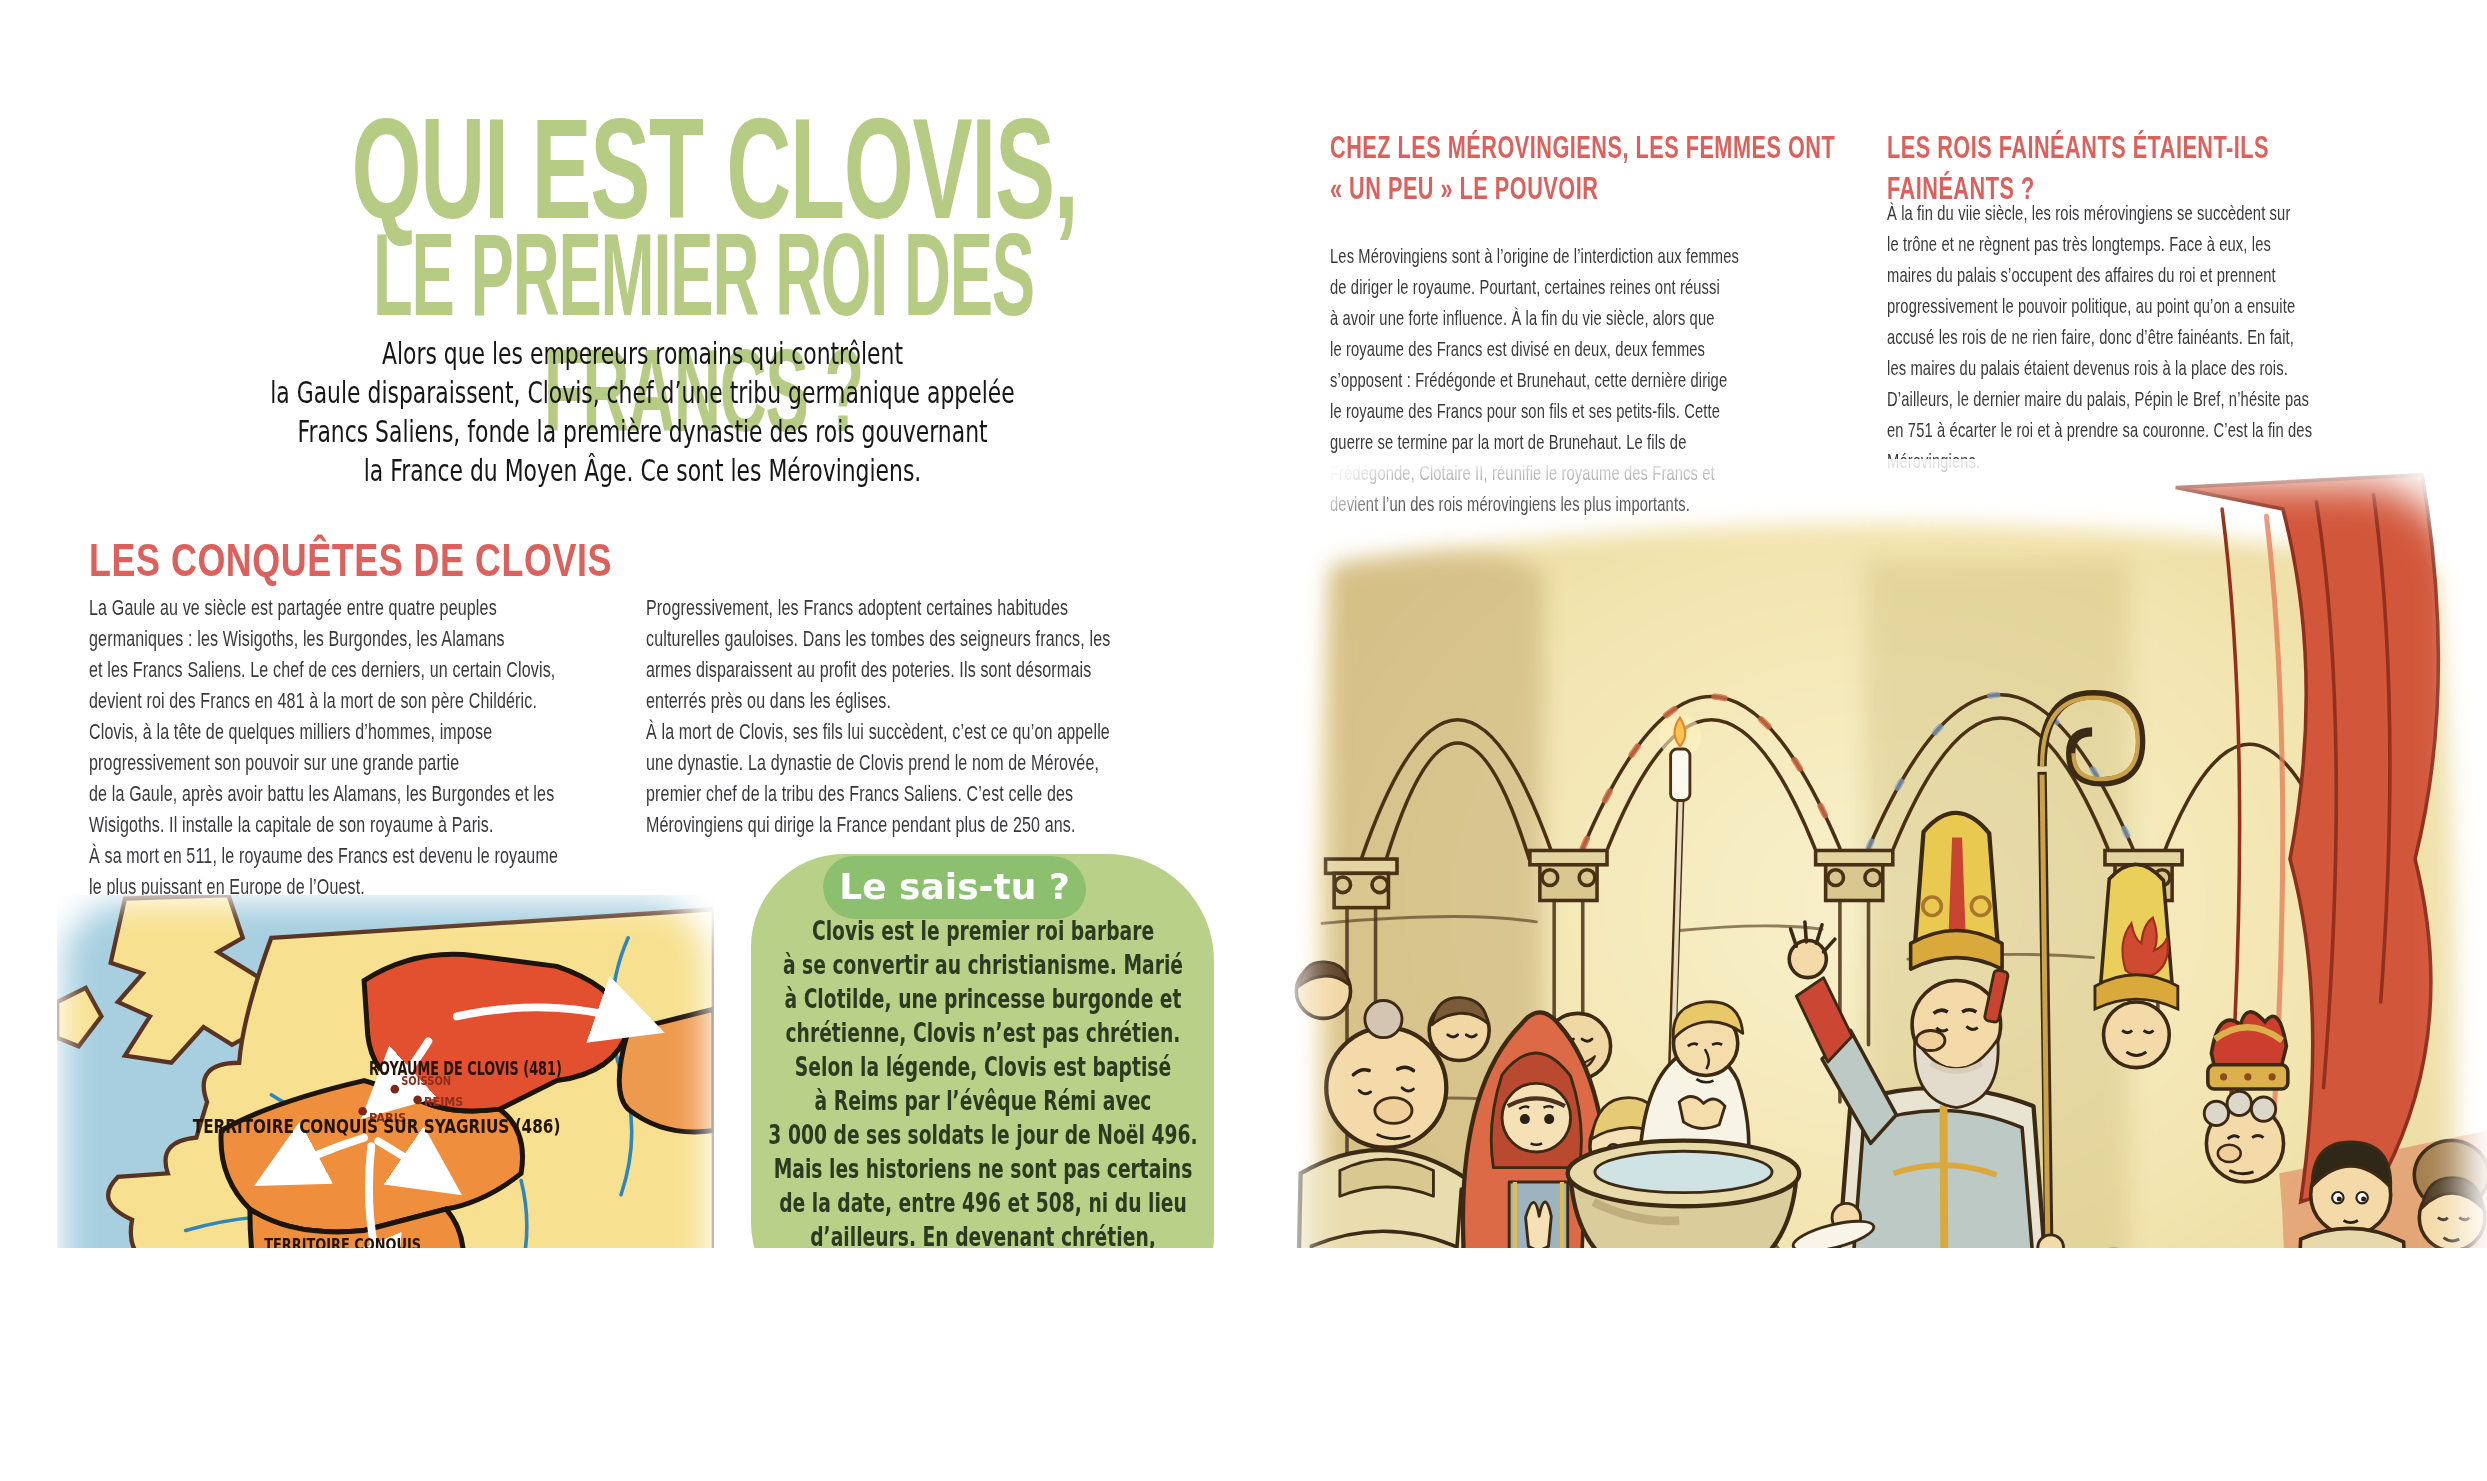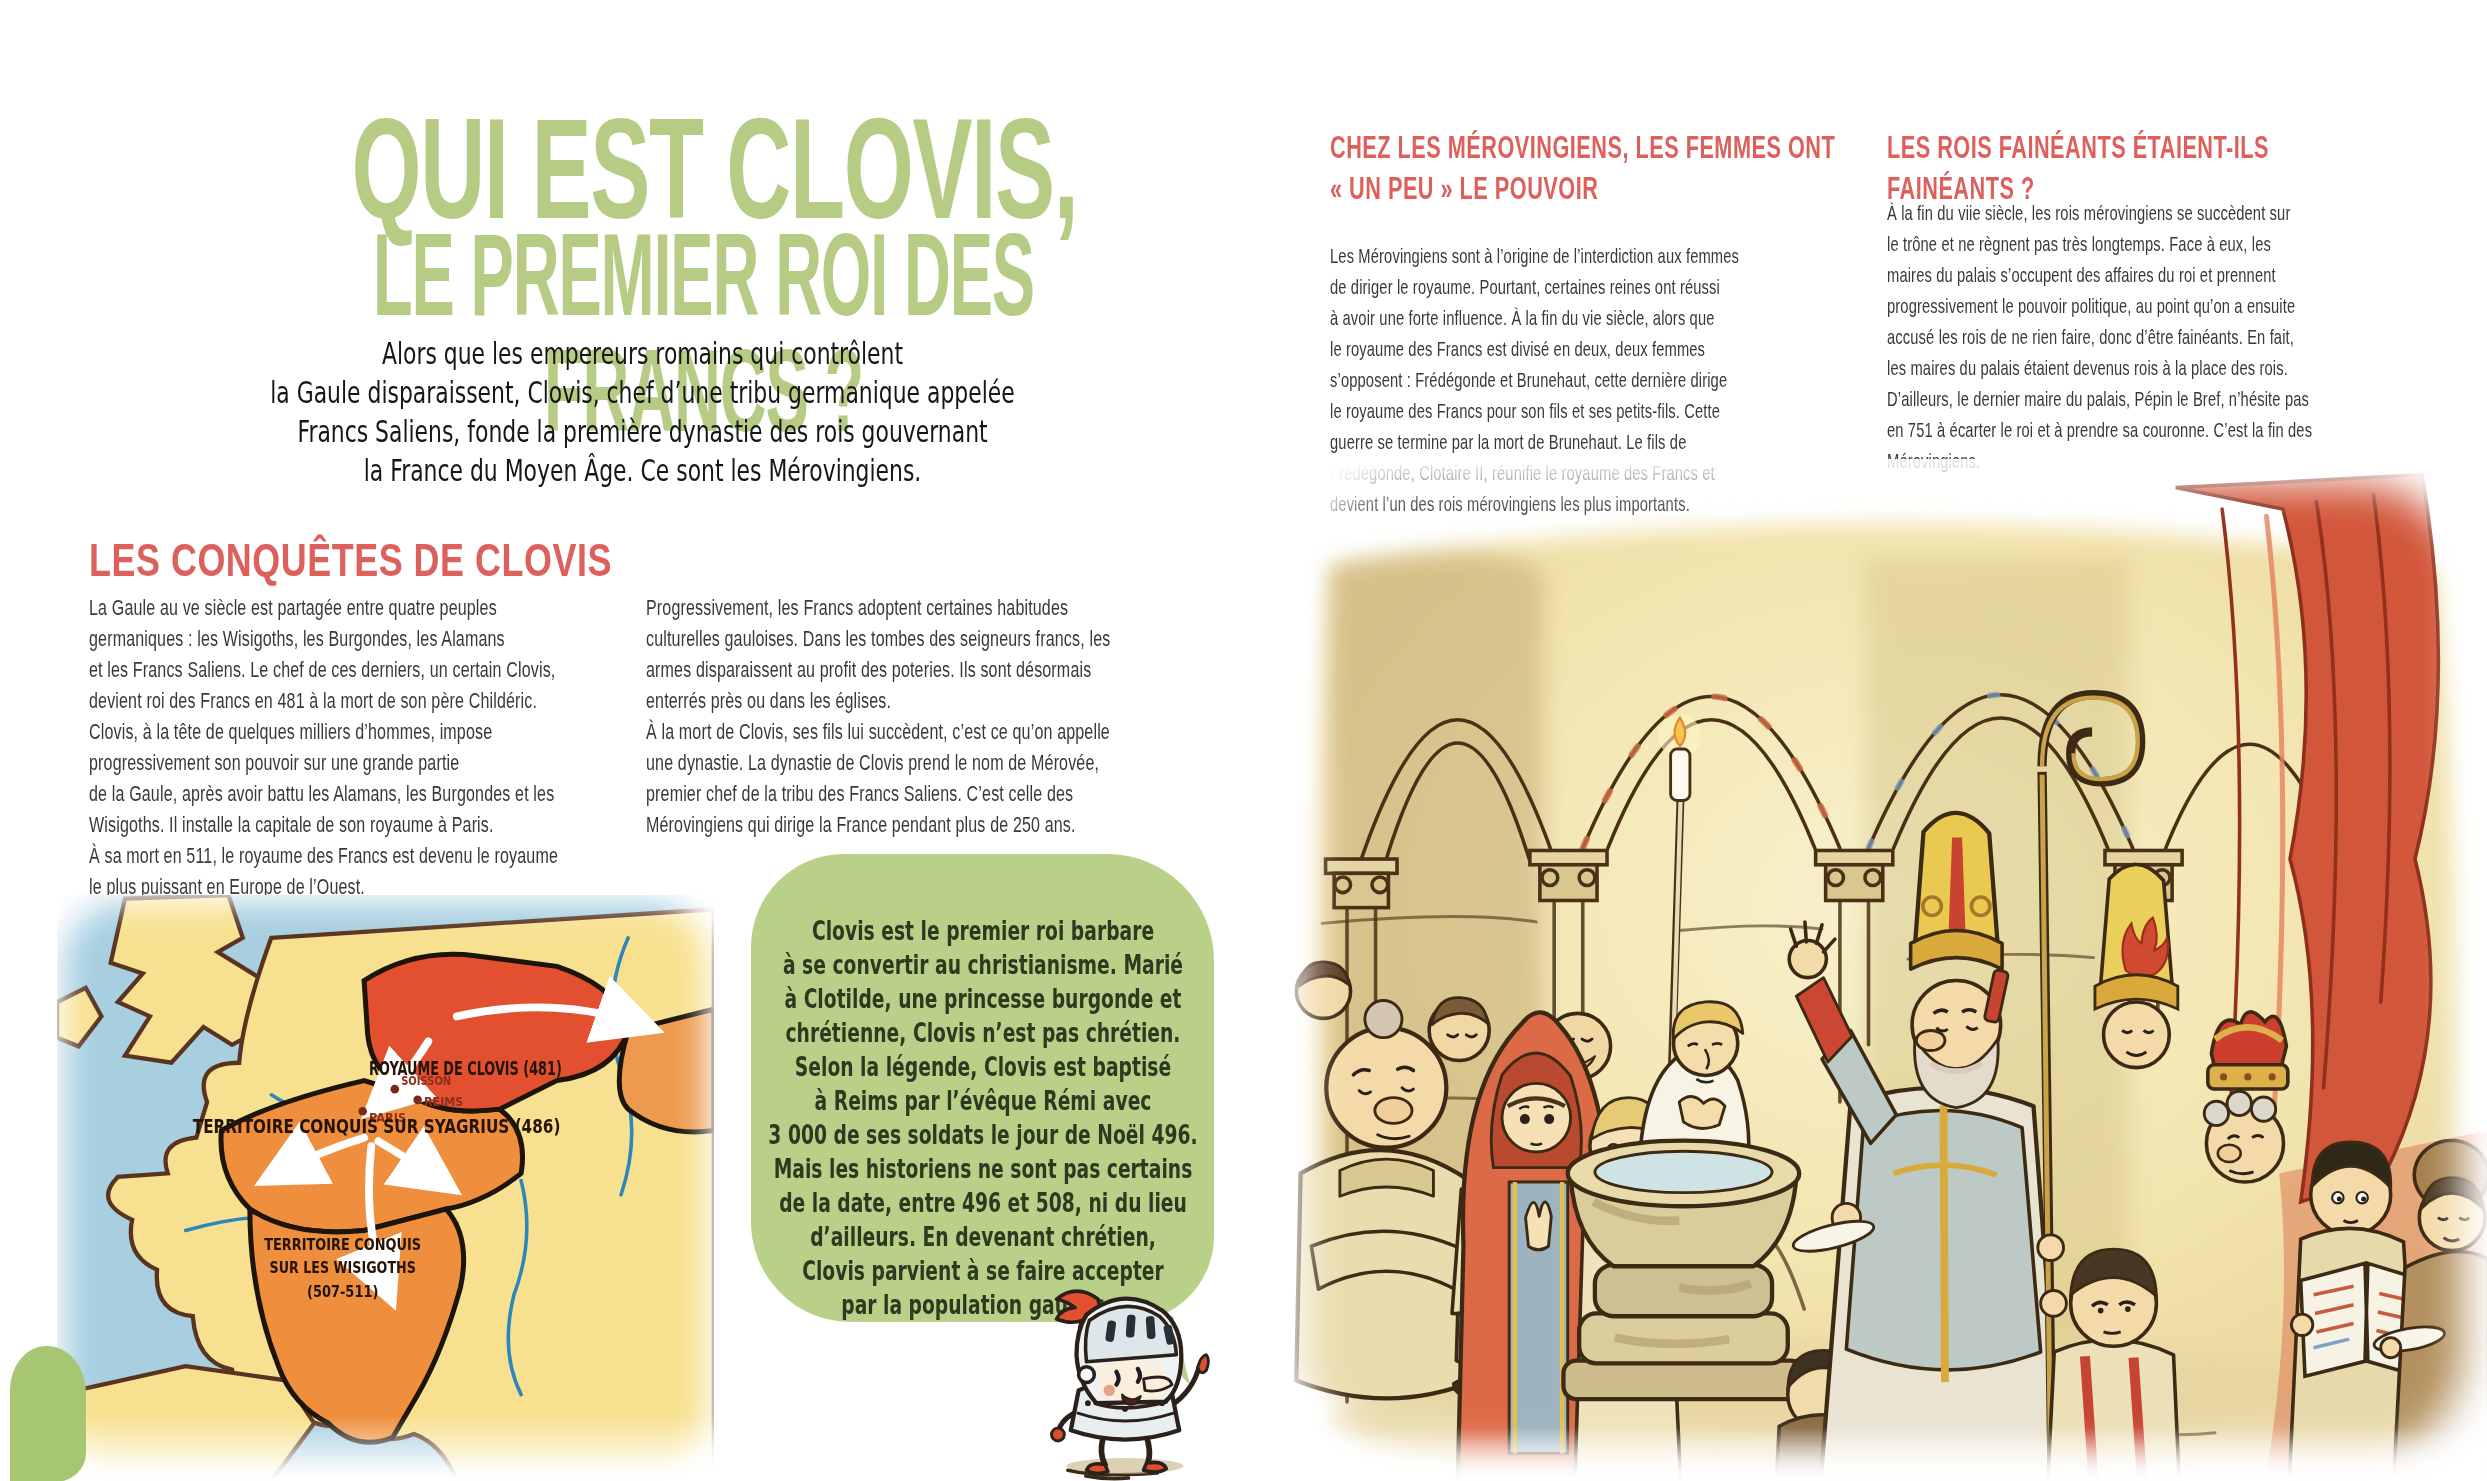--- a/index.html
+++ b/index.html
@@ -1,16 +1,16 @@
 <!DOCTYPE html>
 <html style="font-size:11.4px"><head>
 <meta charset="utf-8">
 <style>
   html,body{margin:0;padding:0;background:#fff;}
-  .page{position:relative;width:2487px;height:1481px;background:#ffffff;overflow:hidden;
+  .page{position:relative;width:2487px;height:1248px;background:#ffffff;overflow:hidden;
         font-family:"Liberation Sans",sans-serif;}
   .abs{position:absolute;}
   
   .title-line{position:absolute;width:1429px;text-align:center;color:#b6cc84;
               font-weight:700;font-family:"Liberation Sans",sans-serif;letter-spacing:-2.1px;}
   .title1{left:0;top:97px;font-size:143px;line-height:143px;transform:scaleX(.63);transform-origin:top center;}
   .title2{left:-10.7px;top:217px;font-size:116px;line-height:116px;transform:scaleX(.56);transform-origin:top center;}
   
   .intro{left:71px;top:334px;width:1143px;text-align:center;white-space:pre-line;
          font-family:"DejaVu Sans",sans-serif;font-size:30px;line-height:39px;color:#161616;
@@ -138,20 +138,21 @@
 chrétienne, Clovis n’est pas chrétien.
 Selon la légende, Clovis est baptisé
 à Reims par l’évêque Rémi avec
 3 000 de ses soldats le jour de Noël 496.
 Mais les historiens ne sont pas certains
 de la date, entre 496 et 508, ni du lieu
 d’ailleurs. En devenant chrétien,
 Clovis parvient à se faire accepter
 par la population gauloise.</div>
   </div>
+  <div class="abs badge">Le sais-tu ?</div>
 
   <svg class="abs" style="left:1018px;top:1283px;" width="214" height="199" viewBox="0 0 300 278">
     <g stroke-linecap="round" stroke-linejoin="round">
       <path d="M70,262 q45,10 125,4 M95,270 q30,6 60,3" stroke="#3a2a18" stroke-width="5" fill="none"></path>
       <ellipse cx="150" cy="256" rx="82" ry="11" fill="#cdbd92" opacity=".7"></ellipse>
       <g>
         <path d="M122,208 q-10,28 0,46" stroke="#2b211a" stroke-width="8" fill="none"></path>
         <path d="M178,208 q10,28 4,44" stroke="#2b211a" stroke-width="8" fill="none"></path>
         <path d="M122,254 q-22,-4 -26,8 q12,8 30,2 z" fill="#d8502e" stroke="#2b211a" stroke-width="5"></path>
         <path d="M180,252 q24,-4 28,8 q-12,8 -32,2 z" fill="#d8502e" stroke="#2b211a" stroke-width="5"></path>

